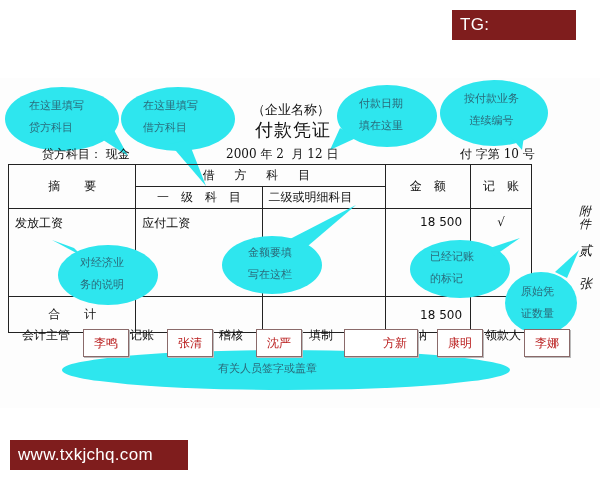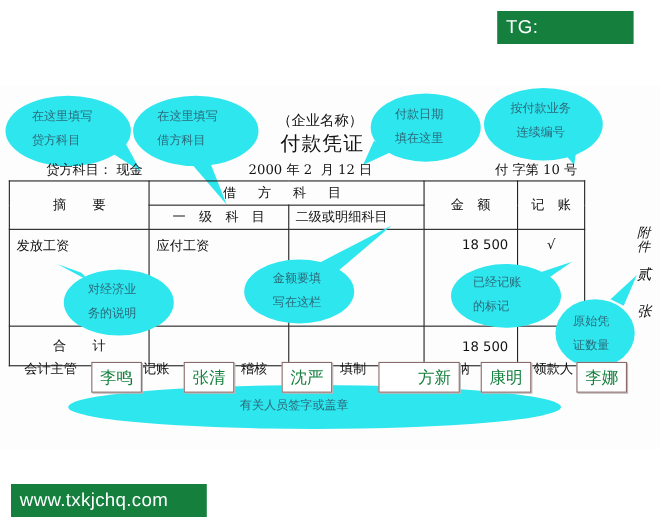--- a/index.html
+++ b/index.html
@@ -3,56 +3,56 @@
   <meta charset="utf-8">
   <style>
     html, body { margin:0; padding:0; }
     body {
       width:600px; height:480px; position:relative; overflow:hidden;
       background:#ffffff;
       font-family:"DejaVu Sans","Liberation Sans",sans-serif;
       color:#111;
     }
     .wm {
-      position:absolute; background:#15803d; color:#fff;
+      position:absolute; background:#7f1d1d; color:#fff;
       font-family:"Liberation Sans",sans-serif; font-size:17px;
       padding:3px 8px; line-height:24px; letter-spacing:0.3px;
     }
     .wm-top { left:452px; top:10px; width:124px; height:30px; box-sizing:border-box; }
     .wm-bottom { left:10px; top:440px; width:178px; height:30px; box-sizing:border-box; }
 
     .doc { position:absolute; left:0; top:78px; width:600px; height:330px; background:#fdfdfd; }
 
     .title-sub { position:absolute; left:252px; top:101px; font-size:13px; font-family:"DejaVu Serif",serif; }
     .title-main { position:absolute; left:255px; top:118px; font-size:18px; font-family:"DejaVu Serif",serif; letter-spacing:1px; }
     .meta { position:absolute; top:146px; font-size:12px; font-family:"DejaVu Serif",serif; }
     .meta-credit { left:42px; }
     .meta-date { left:226px; }
-    .meta-no { left:450px;text-align:right; }
+    .meta-no { left:460px;text-align:right; }
 
     table.voucher {
       position:absolute; left:8px; top:164px; width:524px; height:158px;
       border-collapse:collapse; font-size:12px;
       font-family:"DejaVu Sans",sans-serif;
     }
     table.voucher td { border:1.5px solid #222; padding:0; vertical-align:middle; }
     .c { text-align:center; }
     .r { text-align:right; padding-right:8px !important; }
     .top { vertical-align:top !important; padding-top:6px !important; }
     .pl { padding-left:6px !important; }
     .spaced { letter-spacing:8px; }
 
     .attach { position:absolute; left:579px; top:205px; font-size:13px; line-height:15px; width:14px;font-style:italic; }
     .attach span { display:block; }
 
     .sig-row { position:absolute; top:327px; font-size:12px; }
     .stamp {
       position:absolute; top:329px; height:26px; width:44px;
       border:1px solid #8a6a6a; background:#fff;
-      color:#15803d; font-size:15px; text-align:center; line-height:26px;
+      color:#b91c1c; font-size:12px; text-align:center; line-height:26px;
       box-shadow:1px 1px 0 #bbb;
     }
 
     .bubble {
       position:absolute; background:#2ee6ee;
       border-radius:50%; color:#2a6a7a; font-size:11px; line-height:22px;
       text-align:left; box-sizing:border-box;
     }
     .bubble .txt { position:absolute; }
     .tail { position:absolute; width:0; height:0; }

